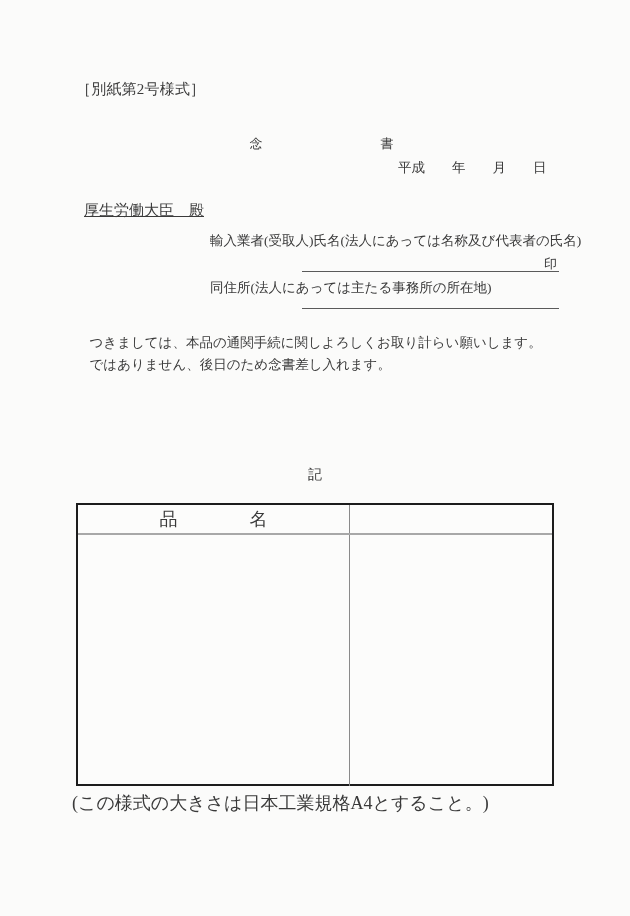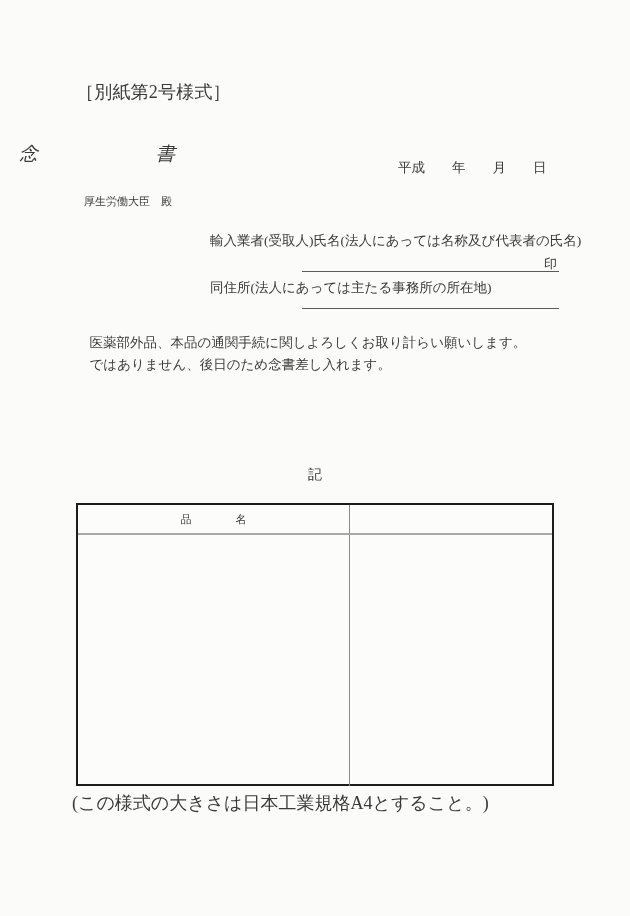--- a/index.html
+++ b/index.html
@@ -20,55 +20,55 @@
   .page {
     position: absolute;
     inset: 0;
   }
 
   
   .form-tag {
     position: absolute;
     left: 76px;
     top: 80px;
-    font-size: 18px;
+    font-size: 15px;
     letter-spacing: 0.2px;
     white-space: nowrap;
   }
 
   
   .doc-title {
     position: absolute;
     left: 0;
     right: 0;
     top: 119px;
-    text-align: left;
-    font-size: 19px;
-    white-space: pre;
-    font-style: italic;
+    text-align: center;
+    font-size: 13px;
+    white-space: pre;
   }
   .doc-title .t-char { letter-spacing: 0; }
   .doc-title .t-gap { display: inline-block; width: 118px; }
 
   
   .date-line {
     position: absolute;
     left: 398px;
     top: 159px;
     font-size: 13.5px;
     white-space: pre;
   }
 
   
   .addressee {
     position: absolute;
     left: 84px;
-    top: 194px;
-    font-size: 11px;
-    white-space: pre;
+    top: 201px;
+    font-size: 15px;
+    white-space: pre;
+    text-decoration: underline;
   }
 
   
   .sig-block {
     position: absolute;
     left: 210px;
     top: 234px;
     width: 360px;
     font-size: 13.5px;
   }
@@ -160,21 +160,21 @@
   }
   .ft-col-qty {
     flex: 1;
     box-sizing: border-box;
     display: flex;
     align-items: center;
     justify-content: center;
   }
   .ft-head .ft-col-name,
   .ft-head .ft-col-qty {
-    font-size: 11px;
+    font-size: 18px;
     white-space: pre;
   }
   .ft-body .ft-col-name,
   .ft-body .ft-col-qty { align-items: flex-start; }
 
   
   .footer-note {
     position: absolute;
     left: 72px;
     top: 791px;
@@ -200,21 +200,21 @@
   <div class="sig-block">
     <div class="sig-label">輸入業者(受取人)氏名(法人にあっては名称及び代表者の氏名)</div>
     <div class="sig-rule">
       <span class="seal">印</span>
     </div>
     <div class="sig-label-2">同住所(法人にあっては主たる事務所の所在地)</div>
     <div class="sig-rule-2"></div>
   </div>
 
   <div class="body-text">
-    <p class="indent">医薬部外品、本品の通関手続に関しよろしくお取り計らい願いします。</p>
+    <p class="indent">つきましては、本品の通関手続に関しよろしくお取り計らい願いします。</p>
     <p class="indent">ではありません、後日のため念書差し入れます。</p>
   </div>
 
   <div class="ki">記</div>
 
   <div class="form-table">
     <div class="ft-head">
       <div class="ft-col-name">品　　　　名</div>
     </div>
     <div class="ft-body">

